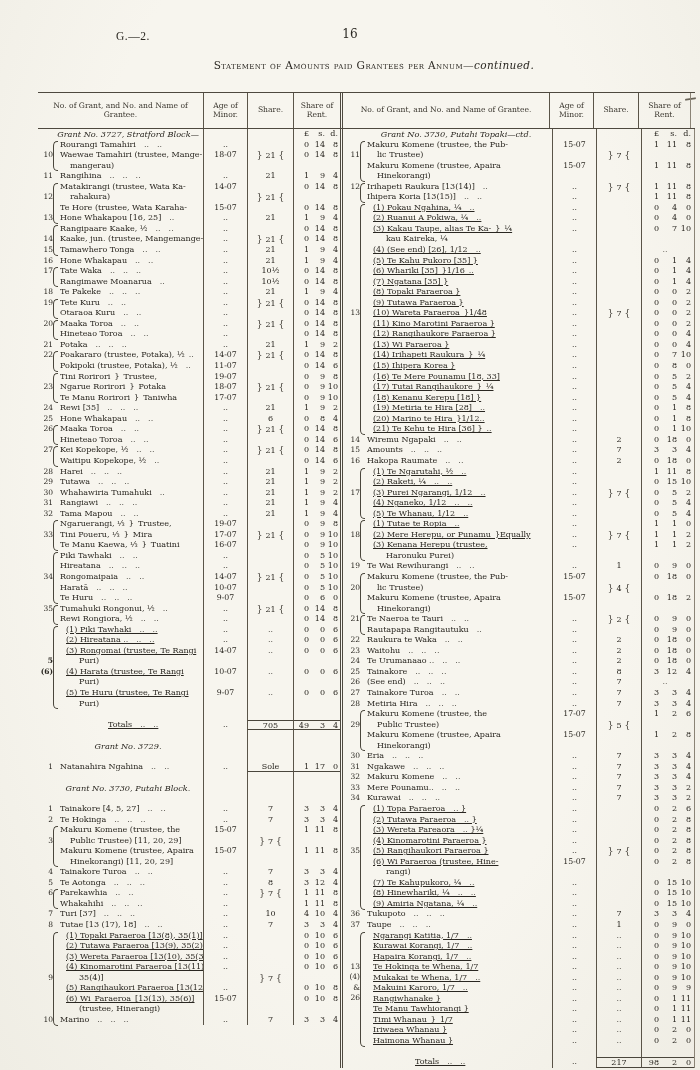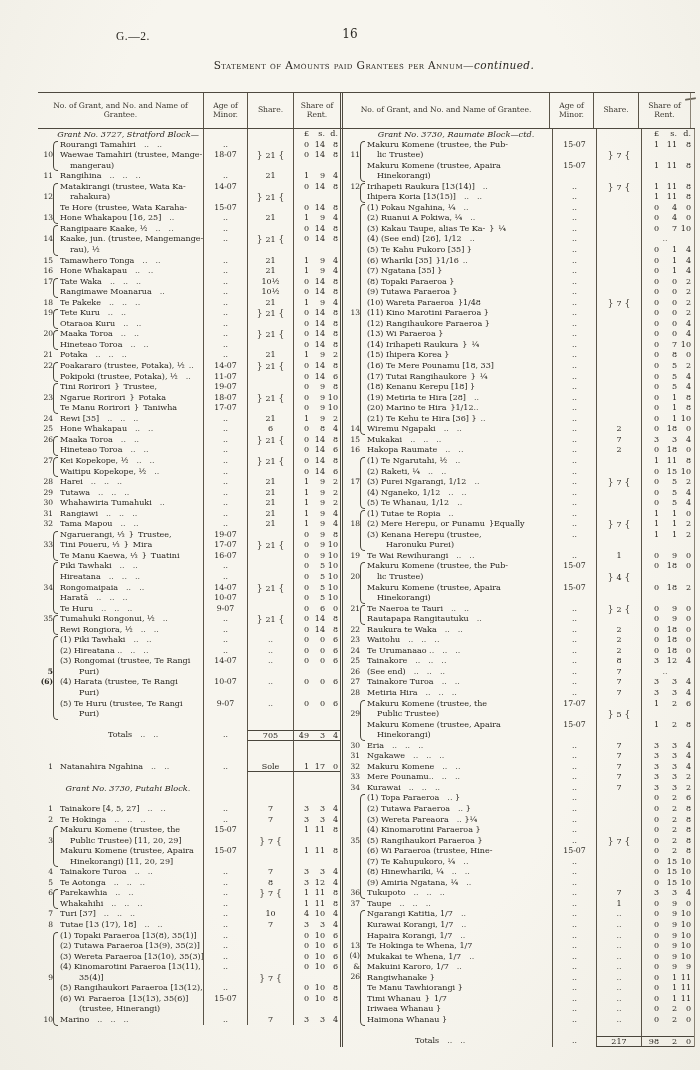--- a/index.html
+++ b/index.html
@@ -19,38 +19,38 @@
   .vr{border-left:1px solid #5a5448;}
   .dsep{border-left:3px double #4e493f;}
   .body{display:flex;}
   .half{box-sizing:border-box;}
   .half-l{width:302px;}
   .half-r{width:355px;border-left:3px double #4e493f;border-right:1px solid #8a8375;}
   .row{position:relative;display:flex;height:10.55px;line-height:10.6px;font-size:8px;white-space:nowrap;}
   .num{flex:none;width:15px;text-align:right;font-size:7.5px;white-space:normal;line-height:10.2px;z-index:2;}
   .half-r .num{width:17px;}
   .nm{flex:1;min-width:0;padding-left:7px;overflow:hidden;}
-  .nm.i1{padding-left:7px;}
+  .nm.i1{padding-left:13px;text-decoration:underline;}
   .nm.i2{padding-left:17px;}
   .nm.i3{padding-left:26px;}
   .age{flex:none;width:44px;border-left:1px solid #5a5448;text-align:center;font-size:7.8px;box-sizing:border-box;}
   .share{flex:none;width:46px;border-left:1px solid #5a5448;text-align:center;box-sizing:border-box;}
   .half-r .share{width:45px;}
   .share .sb{font-style:normal;font-size:9px;color:#45413a;padding:0 3px;}
   .rent{flex:none;display:flex;width:47px;border-left:1px solid #5a5448;box-sizing:border-box;padding-left:2px;}
   .half-r .rent{width:53px;}
   .rent i{font-style:normal;display:block;text-align:right;}
   .half-l .r1{width:13px}.half-l .r2{width:16px}.half-l .r3{width:13px}
   .half-r .r1{width:15px}.half-r .r2{width:18px}.half-r .r3{width:14px}
   .rent.c{display:block;text-align:center;padding-right:8px;color:#4a463e;}
   .gb{position:absolute;left:15px;top:1px;width:4px;border-left:1px solid #4a463c;border-top:1px solid #4a463c;
       border-bottom:1px solid #4a463c;border-radius:4px 0 0 4px / 5px 0 0 5px;z-index:1;}
   .half-r .gb{left:17px;}
   .row.h .nm,.row.h2 .nm{text-align:center;font-style:italic;padding-left:0;font-size:8.2px;}
-  .row.tot .nm{padding-left:55px;}
+  .row.tot .nm{padding-left:55px;text-decoration:underline;}
   .row.tot .share,.row.tot .rent{border-top:1px solid #4a463c;border-bottom:1px solid #4a463c;}
   .row.rb .share,.row.rb .rent{border-bottom:1px solid #4a463c;}
 </style>
 </head>
 <body>
 
 <div class="page">
   <div class="docref">G.—2.</div>
   <div class="pagenum">16</div>
   <div class="title"><span class="sc">Statement of Amounts paid Grantees per Annum</span><span class="it">—continued.</span></div>
@@ -179,27 +179,20 @@
             <span class="nm">Kaake, jun. (trustee, Mangemange-</span>
             <span class="age">..</span>
             <span class="share"><i class="sb">}</i>21<i class="sb">{</i></span>
             <span class="rent">
               <i class="r1">0</i>
               <i class="r2">14</i>
               <i class="r3">8</i>
             </span>
           </div>
           <div class="row r">
-            <span class="num"></span>
-            <span class="nm i2">rau), ½</span>
-            <span class="age"></span>
-            <span class="share"></span>
-            <span class="rent"></span>
-          </div>
-          <div class="row r">
             <span class="num">15</span>
             <span class="nm">Tamawhero Tonga .. ..</span>
             <span class="age">..</span>
             <span class="share">21</span>
             <span class="rent">
               <i class="r1">1</i>
               <i class="r2">9</i>
               <i class="r3">4</i>
             </span>
           </div>
@@ -693,20 +686,27 @@
               <i class="r3">4</i>
             </span>
           </div>
           <div class="row sp">
             <span class="num"></span>
             <span class="nm"></span>
             <span class="age"></span>
             <span class="share"></span>
             <span class="rent"></span>
           </div>
+          <div class="row h">
+            <span class="num"></span>
+            <span class="nm">Grant No. 3729.</span>
+            <span class="age"></span>
+            <span class="share"></span>
+            <span class="rent"></span>
+          </div>
           <div class="row sp">
             <span class="num"></span>
             <span class="nm"></span>
             <span class="age"></span>
             <span class="share"></span>
             <span class="rent"></span>
           </div>
           <div class="row r rb">
             <span class="num">1</span>
             <span class="nm">Natanahira Ngahina .. ..</span>
@@ -954,21 +954,21 @@
             <span class="rent">
               <i class="r1">3</i>
               <i class="r2">3</i>
               <i class="r3">4</i>
             </span>
           </div>
         </div>
       <div class="half half-r" id="half-right">
           <div class="row h">
             <span class="num"></span>
-            <span class="nm">Grant No. 3730, Raumate Block—ctd.</span>
+            <span class="nm">Grant No. 3730, Putahi Topaki—ctd.</span>
             <span class="age"></span>
             <span class="share"></span>
             <span class="rent">
               <i class="r1">£</i>
               <i class="r2">s.</i>
               <i class="r3">d.</i>
             </span>
           </div>
           <div class="row r">
             <span class="num" style="position: relative; top: 10.55px;">11</span>
@@ -1059,20 +1059,27 @@
             <span class="age">..</span>
             <span class="share"></span>
             <span class="rent">
               <i class="r1">0</i>
               <i class="r2">7</i>
               <i class="r3">10</i>
             </span>
           </div>
           <div class="row r">
             <span class="num"></span>
+            <span class="nm i3">kau Kaireka, ¼</span>
+            <span class="age"></span>
+            <span class="share"></span>
+            <span class="rent"></span>
+          </div>
+          <div class="row r">
+            <span class="num"></span>
             <span class="nm i1">(4) (See end) [26], 1/12 ..</span>
             <span class="age">..</span>
             <span class="share"></span>
             <span class="rent c">..</span>
           </div>
           <div class="row r">
             <span class="num"></span>
             <span class="nm i1">(5) Te Kahu Pukoro [35] }</span>
             <span class="age">..</span>
             <span class="share"></span>
@@ -1264,21 +1271,21 @@
             <span class="age">..</span>
             <span class="share">2</span>
             <span class="rent">
               <i class="r1">0</i>
               <i class="r2">18</i>
               <i class="r3">0</i>
             </span>
           </div>
           <div class="row r">
             <span class="num">15</span>
-            <span class="nm">Mukakai .. .. ..</span>
+            <span class="nm">Amounts .. .. ..</span>
             <span class="age">..</span>
             <span class="share">7</span>
             <span class="rent">
               <i class="r1">3</i>
               <i class="r2">3</i>
               <i class="r3">4</i>
             </span>
           </div>
           <div class="row r">
             <span class="num">16</span>
@@ -1683,20 +1690,27 @@
           <div class="row r">
             <span class="num"></span>
             <span class="nm i1">(6) Wi Paraeroa (trustee, Hine-</span>
             <span class="age">15-07</span>
             <span class="share"></span>
             <span class="rent">
               <i class="r1">0</i>
               <i class="r2">2</i>
               <i class="r3">8</i>
             </span>
+          </div>
+          <div class="row r">
+            <span class="num"></span>
+            <span class="nm i3">rangi)</span>
+            <span class="age"></span>
+            <span class="share"></span>
+            <span class="rent"></span>
           </div>
           <div class="row r">
             <span class="num"></span>
             <span class="nm i1">(7) Te Kahupukoro, ¼ ..</span>
             <span class="age">..</span>
             <span class="share"></span>
             <span class="rent">
               <i class="r1">0</i>
               <i class="r2">15</i>
               <i class="r3">10</i>

